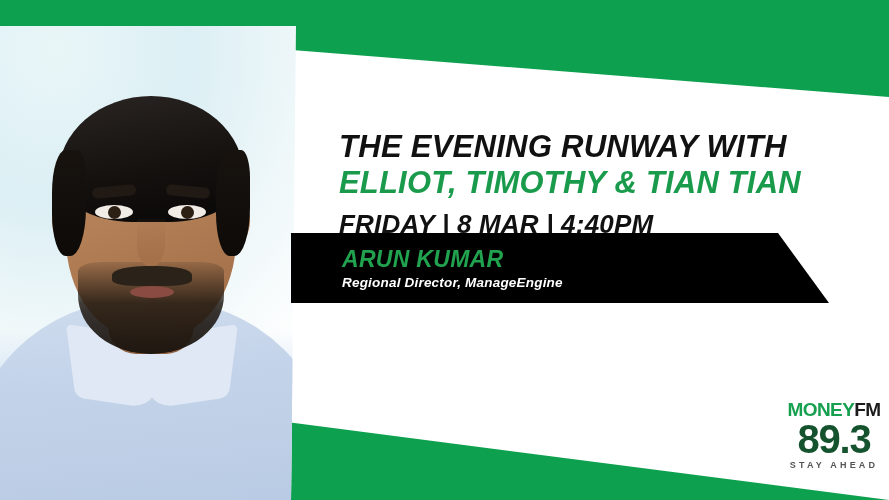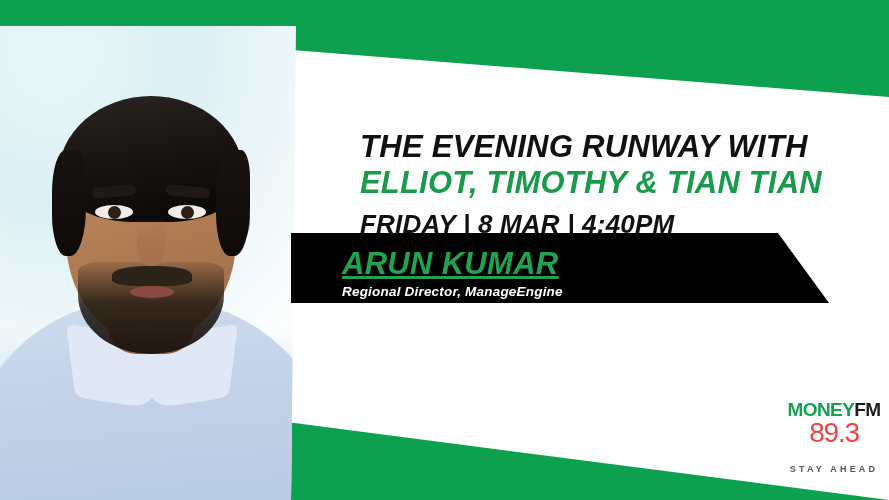--- a/index.html
+++ b/index.html
@@ -194,21 +194,21 @@
     top: 262px;
     width: 146px;
     height: 92px;
     background: linear-gradient(180deg, rgba(40,31,23,0.15) 0%, rgba(33,26,19,0.85) 45%, rgba(25,19,14,0.95) 100%);
     border-radius: 16% 16% 50% 50% / 10% 10% 64% 64%;
   }
 
   
   .title-block {
     position: absolute;
-    left: 360px;
+    left: 339px;
     top: 131px;
     width: 520px;
   }
   .line-main, .line-hosts, .line-when {
     margin: 0;
     font-style: italic;
     font-weight: bold;
     letter-spacing: 0.2px;
     white-space: nowrap;
     line-height: 1.04;
@@ -247,25 +247,24 @@
   }
   .name-text {
     position: absolute;
     left: 51px;
     top: 13px;
   }
   .person-name {
     margin: 0;
     font-style: italic;
     font-weight: bold;
-    font-size: 31px;
+    font-size: 23px;
     color: #21a24f;
     letter-spacing: 0.3px;
     white-space: nowrap;
-    text-decoration: underline;
   }
   .person-role {
     margin: 2px 0 12px 0;
     font-style: italic;
     font-weight: bold;
     font-size: 13.5px;
     color: #ffffff;
     letter-spacing: 0.2px;
     white-space: nowrap;
   }
@@ -282,28 +281,28 @@
   .logo-word {
     font-weight: bold;
     font-size: 19px;
     letter-spacing: -0.6px;
     white-space: nowrap;
   }
   .logo-money { color: #16a04f; }
   .logo-fm { color: #1b1b1b; }
   .logo-freq {
     margin-top: 1px;
-    font-weight: normal;
-    font-size: 28px;
-    color: #ef4444;
+    font-weight: bold;
+    font-size: 40px;
+    color: #14532d;
     letter-spacing: -1.2px;
     line-height: 0.96;
   }
   .logo-tag {
-    margin-top: 18px;
+    margin-top: 3px;
     font-size: 9px;
     font-weight: bold;
     color: #555555;
     letter-spacing: 3.2px;
     white-space: nowrap;
   }
 </style>
 </head>
 <body>
 

